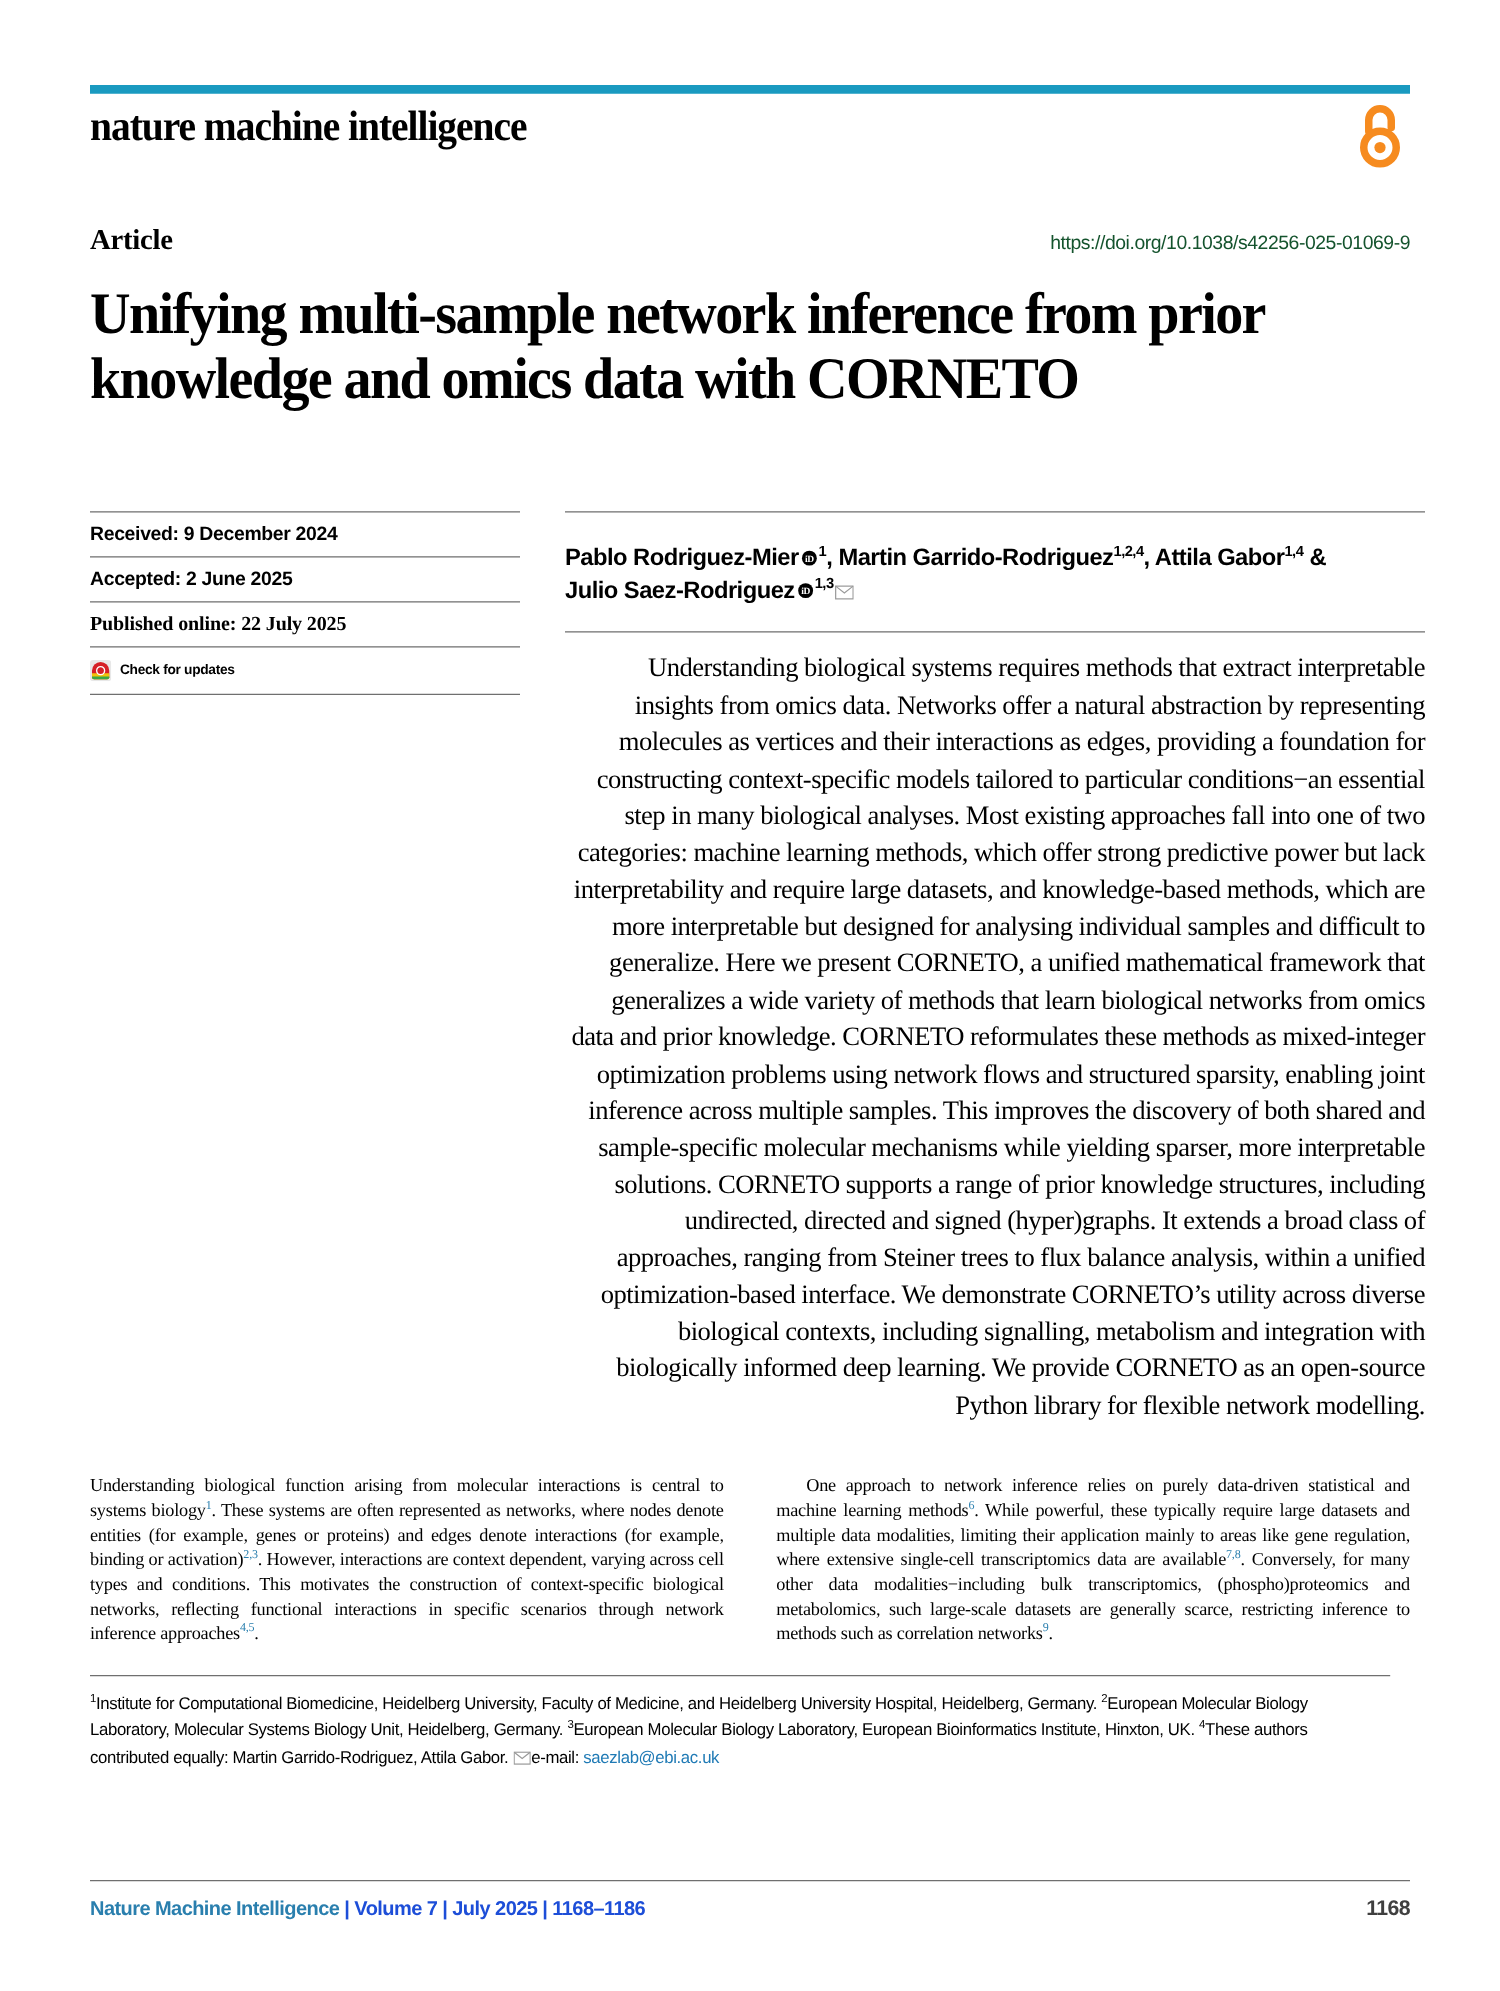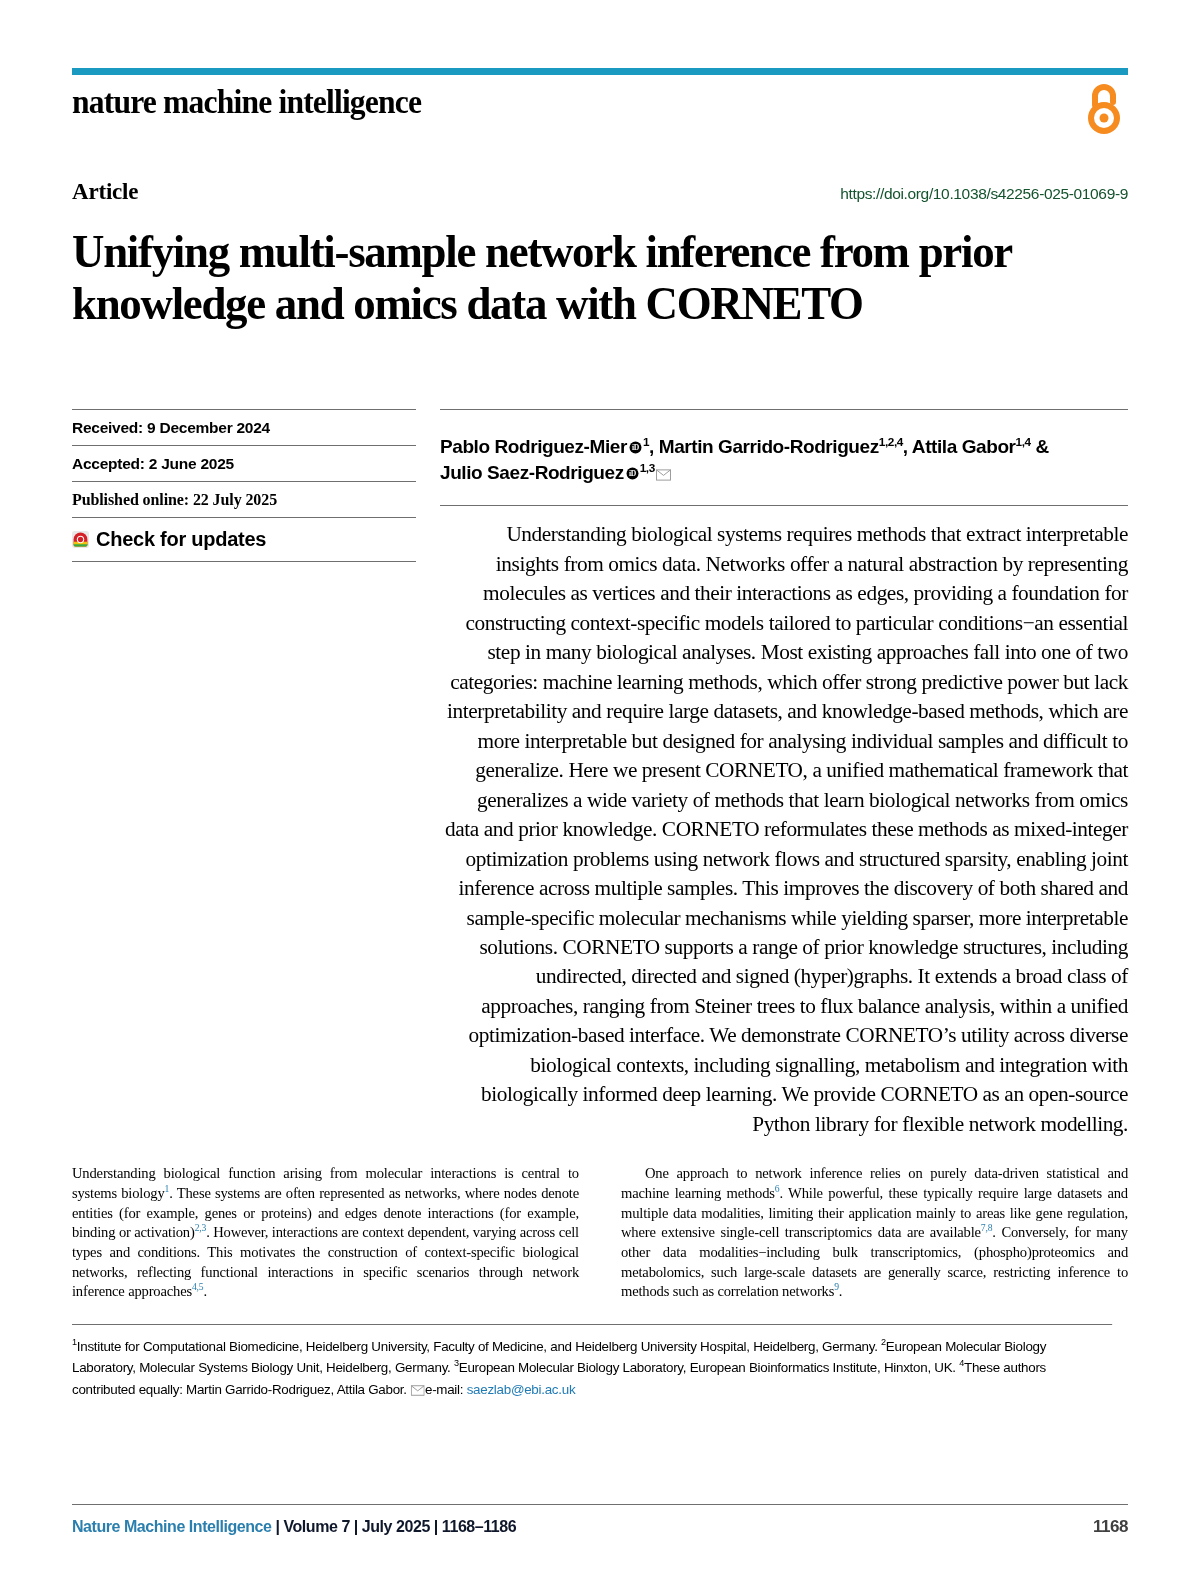--- a/index.html
+++ b/index.html
@@ -82,21 +82,21 @@
     letter-spacing: -1.35px;
     transform: scaleX(0.955);
     transform-origin: left top;
   }
 
   
   .meta-abstract {
     display: flex;
     width: 1056px;
     margin-top: 79px;
-    gap: 0;
+    gap: 12px;
   }
   .meta-col { width: 344px; flex: none; }
   .meta-item {
     border-top: 1.3px solid #6f6f6f;
     padding: 9px 0 8px 0;
     font-family: "Liberation Sans", sans-serif;
     font-size: 15.5px;
     font-weight: bold;
     letter-spacing: -0.25px;
   }
@@ -104,21 +104,21 @@
     font-family: "Liberation Serif", serif;
     font-weight: bold;
     font-size: 16px;
     letter-spacing: -0.1px;
   }
   .meta-item.updates {
     display: flex;
     align-items: center;
     gap: 7px;
     padding-top: 10px;
-    font-size: 20px;
+    font-size: 11px;
     border-bottom: 1.3px solid #6f6f6f;
     padding-bottom: 10px;
   }
   .crossmark {
     width: 17px; height: 17px;
     flex: none;
     display: block;
   }
 
   .right-col { width: 712px; flex: none; padding-left: 24px; }
@@ -161,20 +161,21 @@
   }
   .body-col {
     width: 507px;
     flex: none;
     font-family: "Liberation Serif", serif;
     font-size: 14.6px;
     line-height: 1.345;
     text-align: justify;
     letter-spacing: -0.18px;
     hyphens: none;
+    margin-top: 16px;
   }
   .body-col .indent { text-indent: 24px; }
   .ref {
     color: #2a7fae;
     font-size: 0.66em;
     vertical-align: super;
     line-height: 0;
   }
 
   
@@ -207,21 +208,21 @@
     padding-top: 12px;
     display: flex;
     align-items: baseline;
     justify-content: space-between;
     font-family: "Liberation Sans", sans-serif;
     font-size: 16px;
     font-weight: bold;
     letter-spacing: -0.45px;
   }
   .footer .jname { color: #2a7fae; }
-  .footer .fmeta { color: #0f172a; }
+  .footer .fmeta { color: #1d4ed8; }
   .footer .pageno { font-size: 17px; color: #404040; }
 </style>
 </head>
 <body>
 
 <div class="page">
 
   <div class="top-rule"></div>
 
   <div class="masthead">

